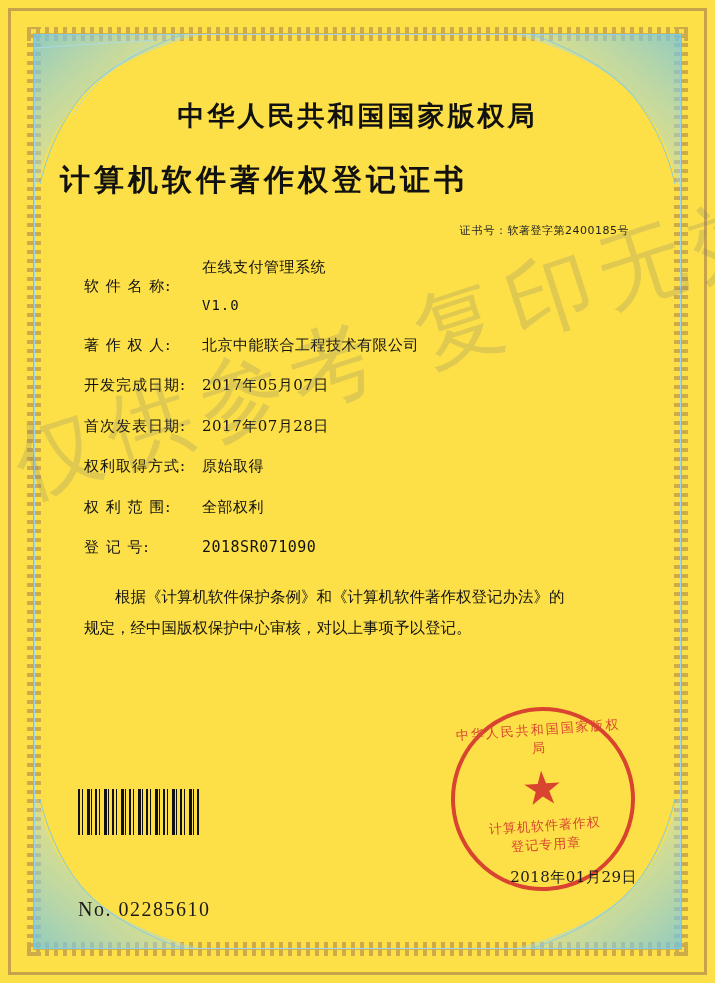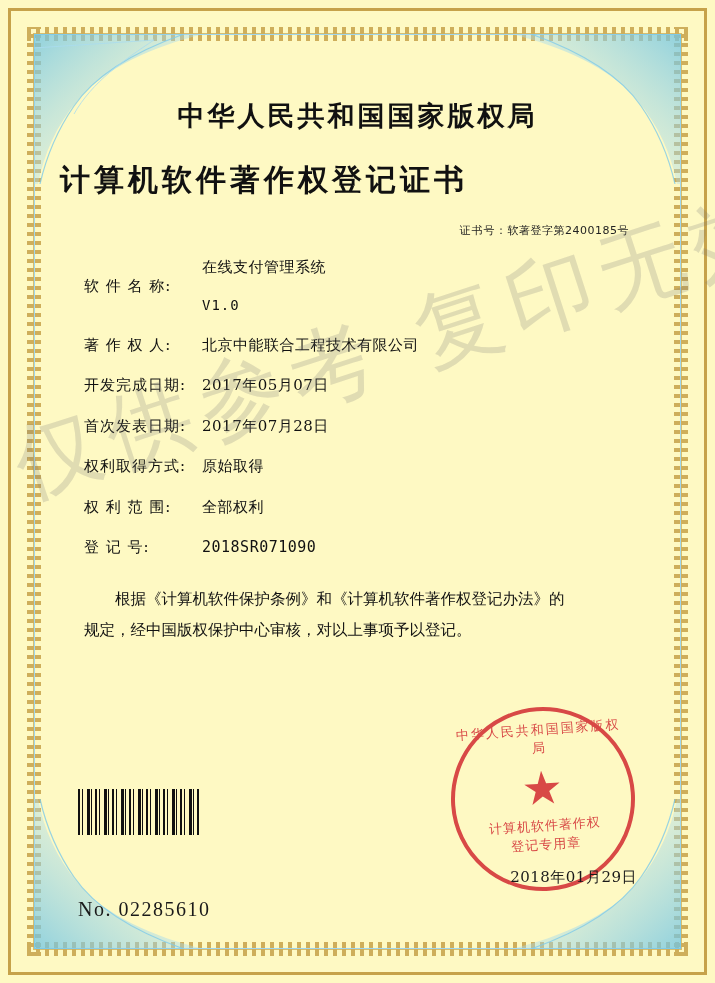--- a/index.html
+++ b/index.html
@@ -13,21 +13,21 @@
     font-family: "DejaVu Sans", "Liberation Sans", sans-serif;
     color: #1a1a1a;
     overflow: hidden;
     position: relative;
   }
 
   
   .certificate {
     position: absolute;
     inset: 0;
-    background: #fef9c3;
+    background: #fde047;
   }
 
   .border-outer {
     position: absolute;
     left: 8px;
     top: 8px;
     right: 8px;
     bottom: 8px;
     border: 3px solid #c6a24a;
     box-sizing: border-box;
@@ -147,21 +147,21 @@
   .mono {
     font-family: "DejaVu Sans Mono", "Liberation Mono", monospace;
     letter-spacing: .5px;
   }
 
   .statement {
     margin-top: 24px;
     padding: 0 12px 0 24px;
     font-size: 15.5px;
     line-height: 2.0;
-    font-family: Liberation Sans, sans-serif;
+    font-family: Liberation Mono, monospace;
     color: #111;
     text-align: justify;
   }
   .statement .indent { display: inline-block; width: 2em; }
 
   
   .barcode {
     position: absolute;
     left: 78px;
     bottom: 148px;

